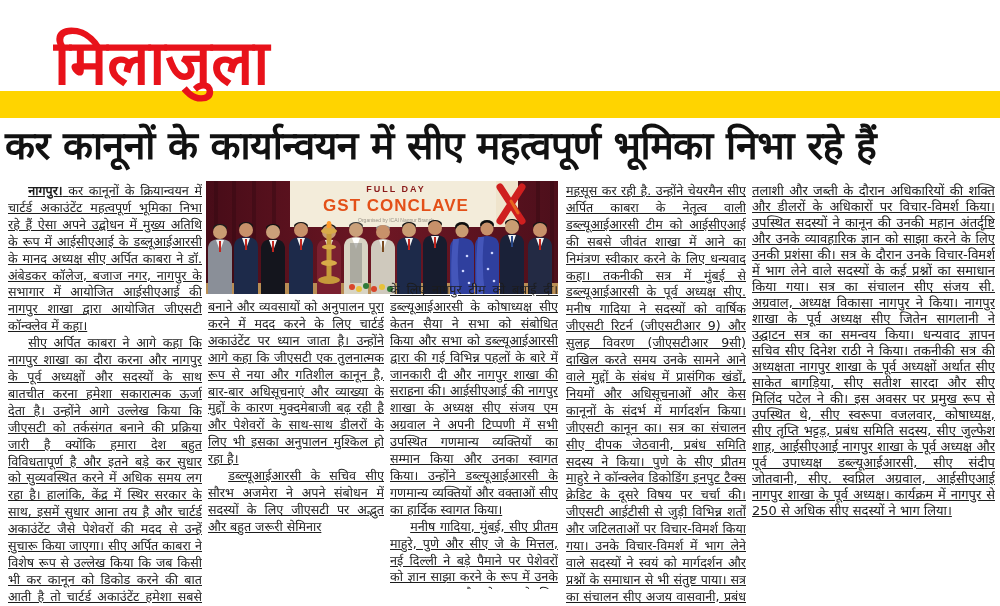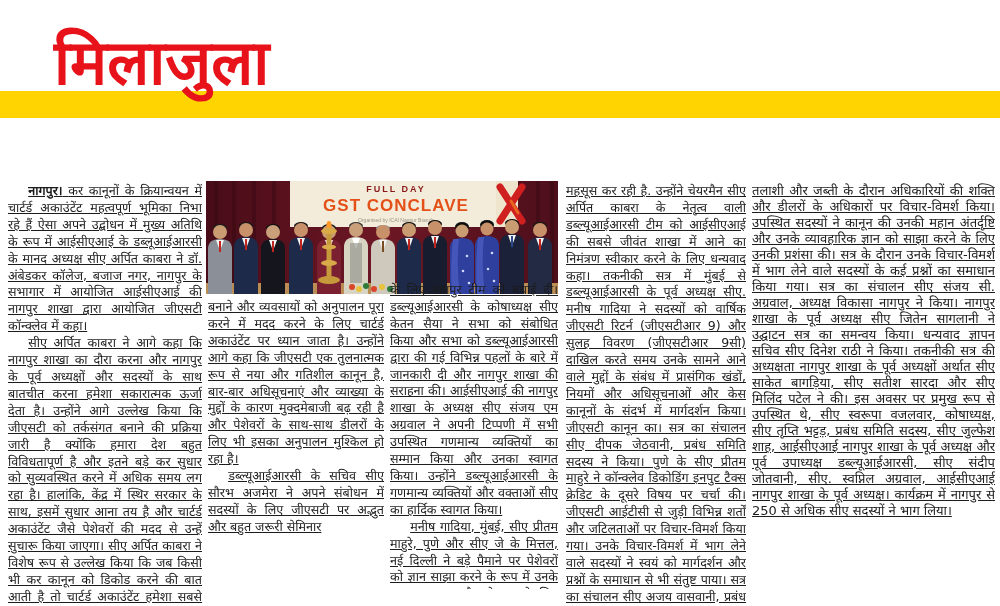--- a/index.html
+++ b/index.html
@@ -45,20 +45,21 @@
   .col5{left:752px;top:183px;width:243px;height:423px;font-size:13px;line-height:16px;}
 </style>
 </head>
 <body>
 
 <div class="page">
 
   <div class="band"></div>
   <div class="masthead">मिलाजुला</div>
 
+  <h1 class="headline">कर कानूनों के कार्यान्वयन में सीए महत्वपूर्ण भूमिका निभा रहे हैं</h1>
 
   <div class="photo">
     <svg viewBox="0 0 352 113" width="352" height="113">
       <defs>
         <linearGradient id="curt" x1="0" y1="0" x2="1" y2="0">
           <stop offset="0" stop-color="#470c18"></stop>
           <stop offset="0.5" stop-color="#6e1724"></stop>
           <stop offset="1" stop-color="#4d0f1b"></stop>
         </linearGradient>
       </defs>

